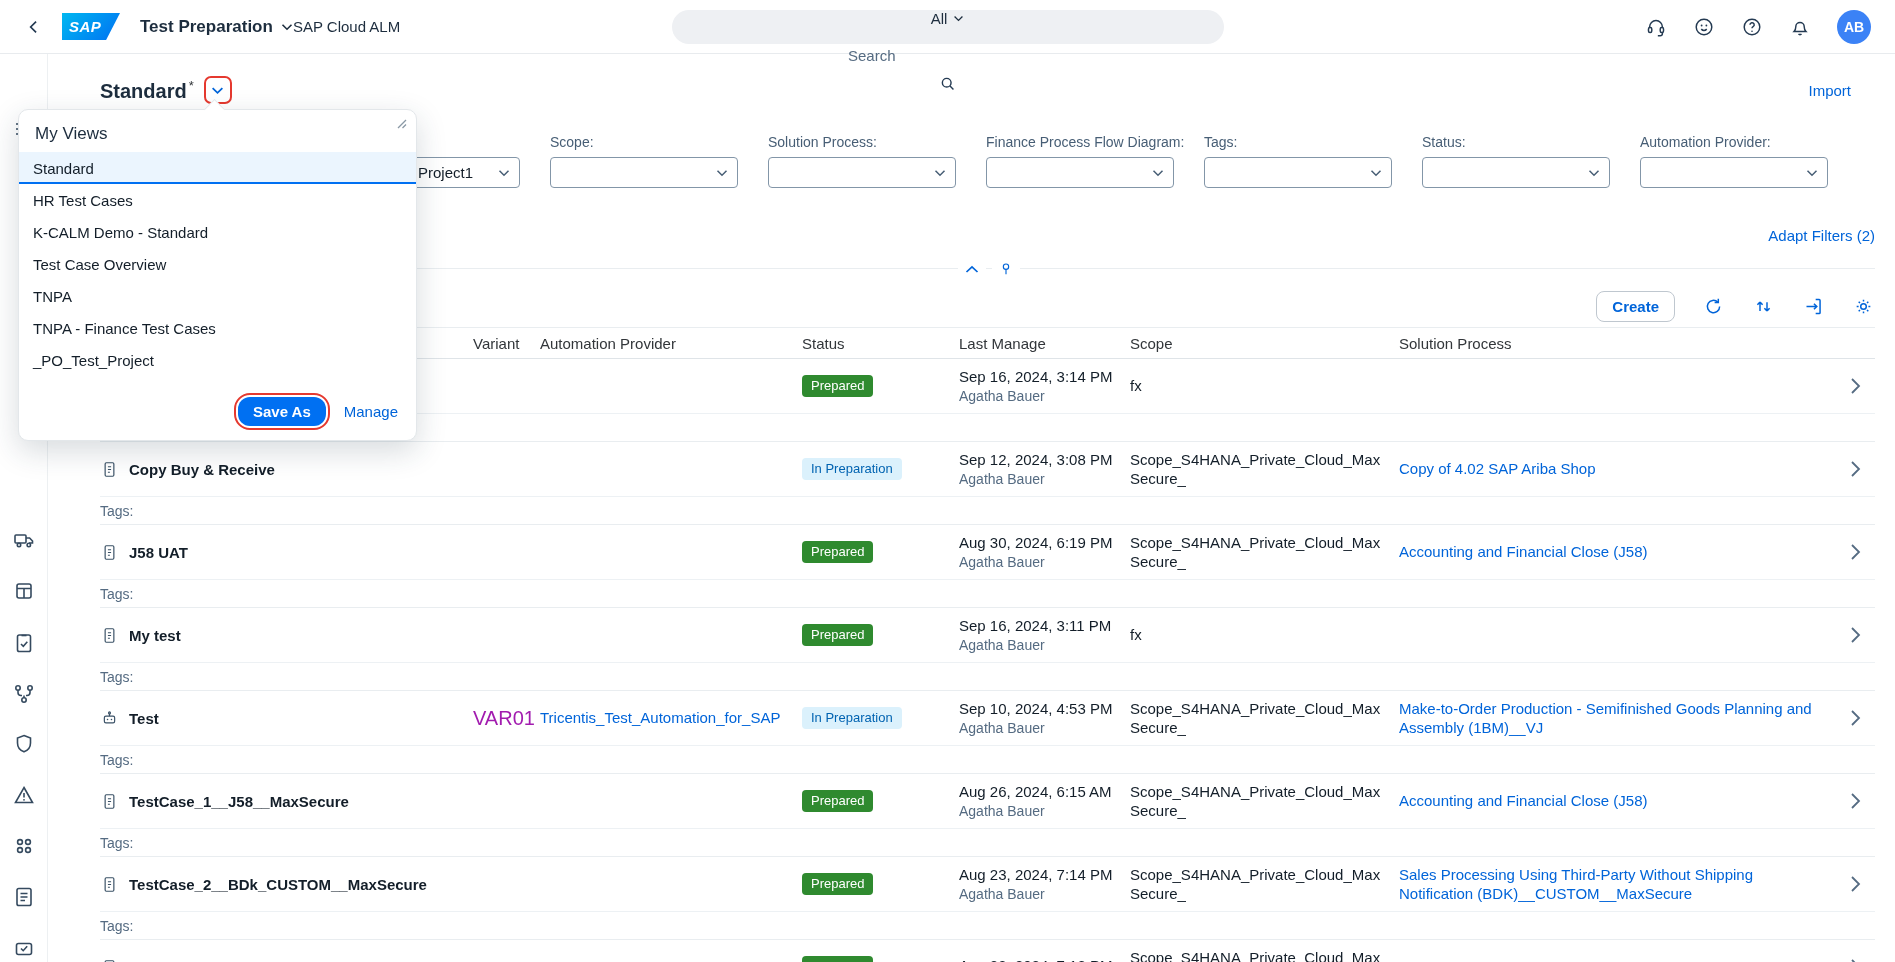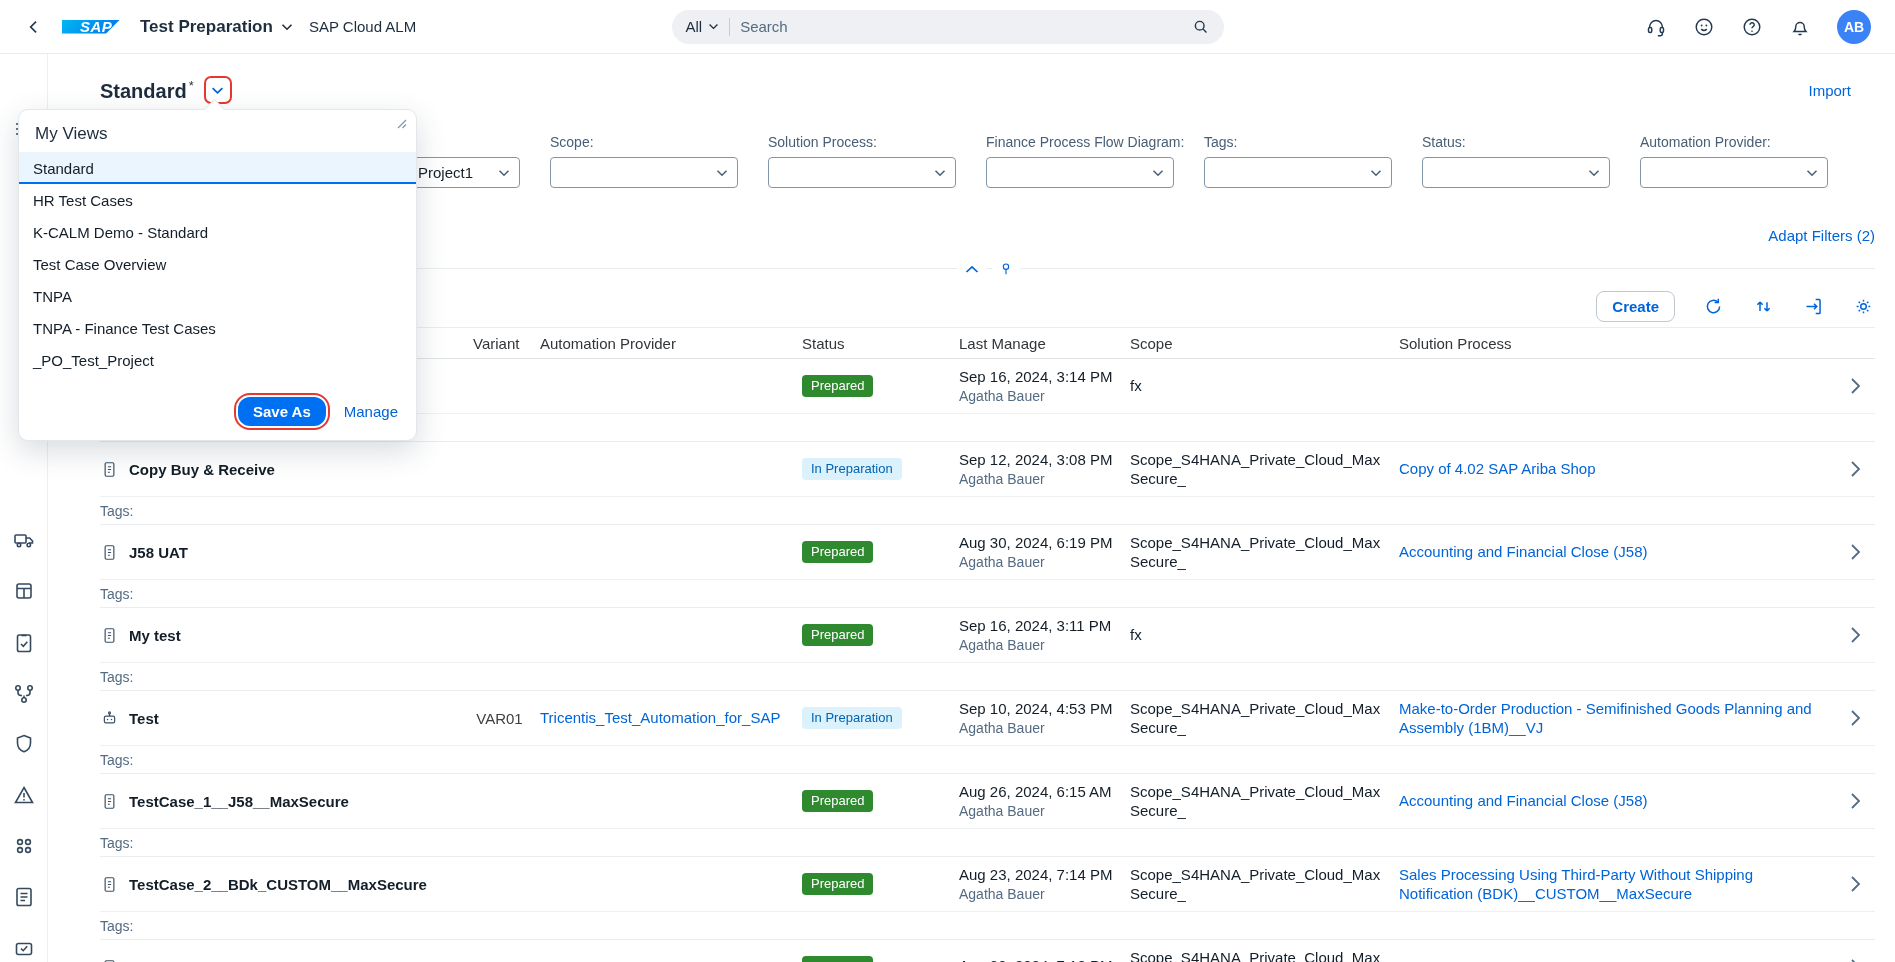--- a/index.html
+++ b/index.html
@@ -7,30 +7,30 @@
   .app { position:relative; width:1895px; height:962px; overflow:hidden;
          font-family:"Liberation Sans", sans-serif; color:#131e29; background:#fff; }
   svg { display:block; }
   a { text-decoration:none; }
 
   
   .shell { position:relative; height:54px; display:flex; align-items:center;
            padding:0 24px; border-bottom:1px solid #e8ebee; background:#fff; z-index:20; }
   .icon-btn { background:none; border:none; cursor:pointer; color:#243a52; display:flex; align-items:center; justify-content:center; }
   .back-btn { margin-right:18px; }
-  .sap-logo { width:58px; height:14px; background:linear-gradient(135deg,#00b8f1,#0070f2);
+  .sap-logo { width:58px; height:27px; background:linear-gradient(135deg,#00b8f1,#0070f2);
               clip-path:polygon(0 0,100% 0,76% 100%,0 100%); display:flex; align-items:center;
-              padding-left:18px; margin-right:20px; }
+              padding-left:7px; margin-right:20px; }
   .sap-logo span { color:#fff; font-weight:700; font-style:italic; font-size:15px; letter-spacing:.5px; }
   .shell-title { display:flex; align-items:center; gap:8px; }
   .shell-title .t { font-size:17px; font-weight:600; color:#1d2d3e; }
   .shell-title .chev { color:#1d2d3e; }
-  .shell-sub { margin-left:16px; font-size:15px; color:#1d2d3e; }
+  .shell-sub { font-size:15px; color:#1d2d3e; }
   .shell-search { position:absolute; left:50%; transform:translateX(-50%); width:552px; height:34px;
-                  background:#eef0f3; border-radius:17px; display:flex; align-items:center; padding:0 14px; gap:10px; }
+                  background:#eef0f3; border-radius:17px; display:flex; align-items:center; padding:0 14px; gap:10px;flex-direction:column; }
   .shell-search .scope { display:flex; align-items:center; gap:6px; font-size:15px; color:#1d2d3e; cursor:pointer; }
   .shell-search .vdiv { width:1px; height:18px; background:#c6ccd2; }
   .shell-search input { flex:1; border:none; background:transparent; outline:none; font-size:15px;
                         font-family:"Liberation Sans",sans-serif; color:#131e29; }
   .shell-search input::placeholder { color:#556b82; }
   .shell-right { margin-left:auto; display:flex; align-items:center; gap:26px; }
   .avatar { width:34px; height:34px; border-radius:50%; background:#3b82f6; color:#fff; font-size:14px;
             font-weight:700; display:flex; align-items:center; justify-content:center; cursor:pointer; }
 
   
@@ -76,21 +76,21 @@
   .grid-cols { display:grid; grid-template-columns:373px 67px 262px 157px 171px 269px 436px 1fr; align-items:center; }
   .thead { height:32px; border-top:1px solid #e9edf0; border-bottom:1px solid #dfe4e8; font-size:15px; color:#32363a; }
   .thead > div { padding-right:14px; white-space:nowrap; overflow:hidden; }
   .row-main { height:55px; border-bottom:1px solid #edf1f4; cursor:pointer; }
   .row-main > div { padding-right:14px; }
   .name-cell { display:flex; align-items:center; gap:10px; min-width:0; }
   .row-name { font-size:15px; font-weight:600; color:#131e29; white-space:nowrap; overflow:hidden; }
   .row-icon { color:#3a5166; flex:0 0 auto; }
   .icon-robot { display:none; }
   .row-group.automated .icon-robot { display:block; }
-  .cell-variant { font-size:15px; color:#404040;text-align:center; }
+  .cell-variant { font-size:20px; color:#a21caf; }
   .cell-provider a, .cell-solution a { color:#0064d9; font-size:15px; line-height:1.3; display:inline-block; }
   .badge { display:inline-block; font-size:13px; border-radius:4px; padding:3px 9px; line-height:1.25; }
   .badge.success { background:#2f8a2f; color:#fff; }
   .badge.info { background:#dbf1fc; color:#0063b1; max-width:100px; }
   .cell-changed .date { font-size:15px; color:#131e29; }
   .cell-changed .author { font-size:14px; color:#556b82; margin-top:3px; }
   .cell-scope { font-size:15px; color:#131e29; word-break:break-all; line-height:1.3; padding-right:24px; }
   .cell-nav { display:flex; justify-content:flex-end; color:#556b82; padding-right:6px; }
   .row-tags { height:28px; border-bottom:1px solid #e9edf0; display:flex; align-items:center; font-size:14px; color:#556b82; }
 

